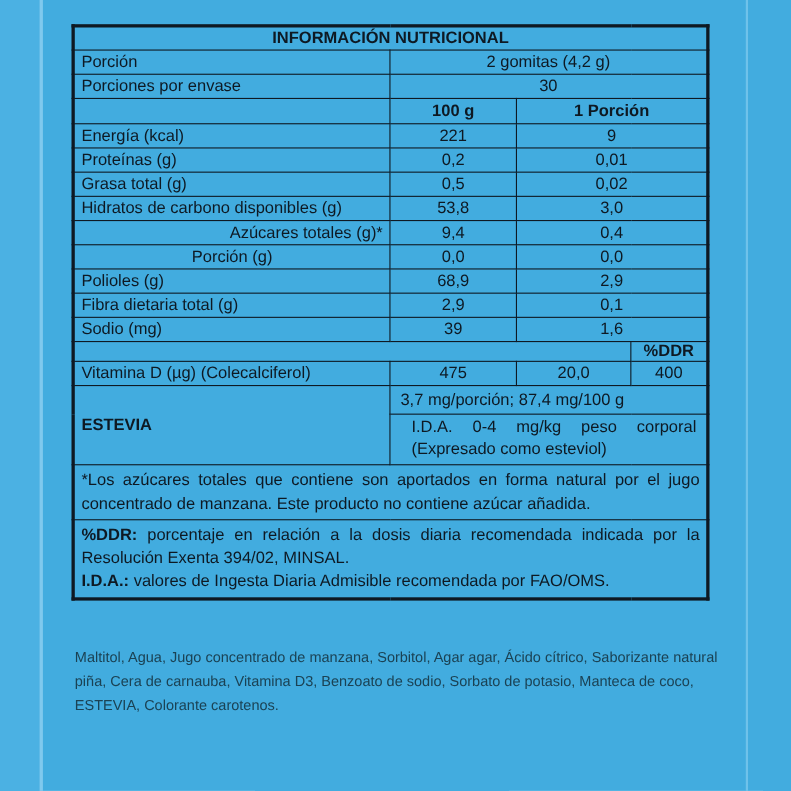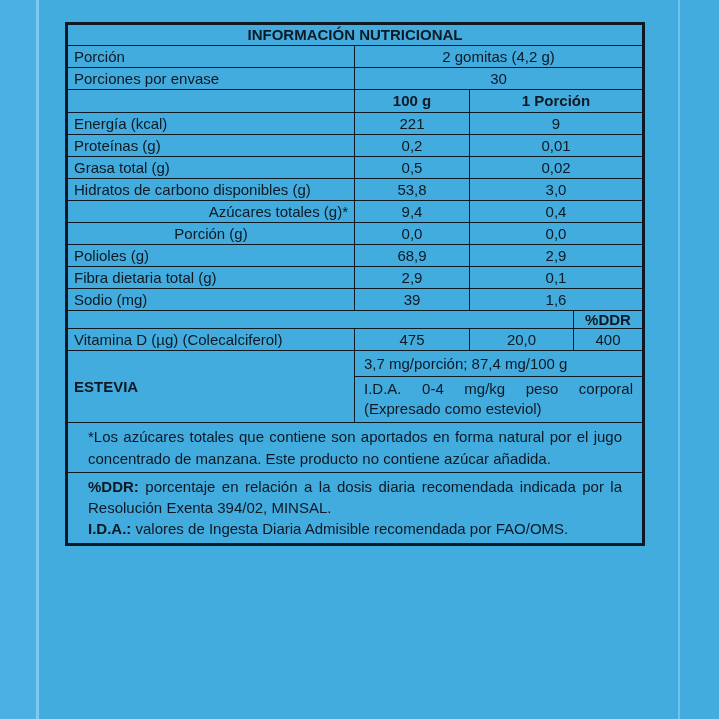--- a/index.html
+++ b/index.html
@@ -40,25 +40,25 @@
   .r-colhead{height:23px;padding-left:12px;}
   .r-nut{height:22px;}
   .r-ddr{height:15px;}
   .r-vit{height:22px;}
   .r-est1{height:26px;}
   .r-est2{height:44px;}
   .r-fn1{height:45px;}
   .r-fn2{height:70px;}
   td.fn{
     text-align:justify;
-    padding:3px 20px;
+    padding:3px 6px;
     line-height:1.42;
   }
   td.est-val1{padding-left:9px;}
-  td.est-val2{padding:2px 9px 3px 9px;line-height:20px;}
+  td.est-val2{padding:2px 9px 3px 19px;line-height:20px;}
   .jline{display:block;text-align:justify;text-align-last:justify;}
   .estlabel{padding-left:7px;}
 
   .ingredients{
     position:absolute;left:68px;top:587px;width:586px;
     color:var(--navy);
     font-size:13.2px;line-height:21.5px;
     text-align:left;
   }
 </style>
@@ -171,13 +171,14 @@
 
       <tr class="r-fn2">
         <td colspan="4" class="fn">
           <div><span class="b">%DDR:</span><span> porcentaje en relación a la dosis diaria recomendada indicada por la Resolución Exenta 394/02, MINSAL.</span></div>
           <div><span class="b">I.D.A.:</span><span> valores de Ingesta Diaria Admisible recomendada por FAO/OMS.</span></div>
         </td>
       </tr>
     </tbody>
   </table>
 
+  <div class="ingredients">Maltitol, Agua, Jugo concentrado de manzana, Sorbitol, Agar agar, Ácido cítrico, Saborizante natural piña, Cera de carnauba, Vitamina D3, Benzoato de sodio, Sorbato de potasio, Manteca de coco, ESTEVIA, Colorante carotenos.</div>
 </div>
 
 </body></html>

